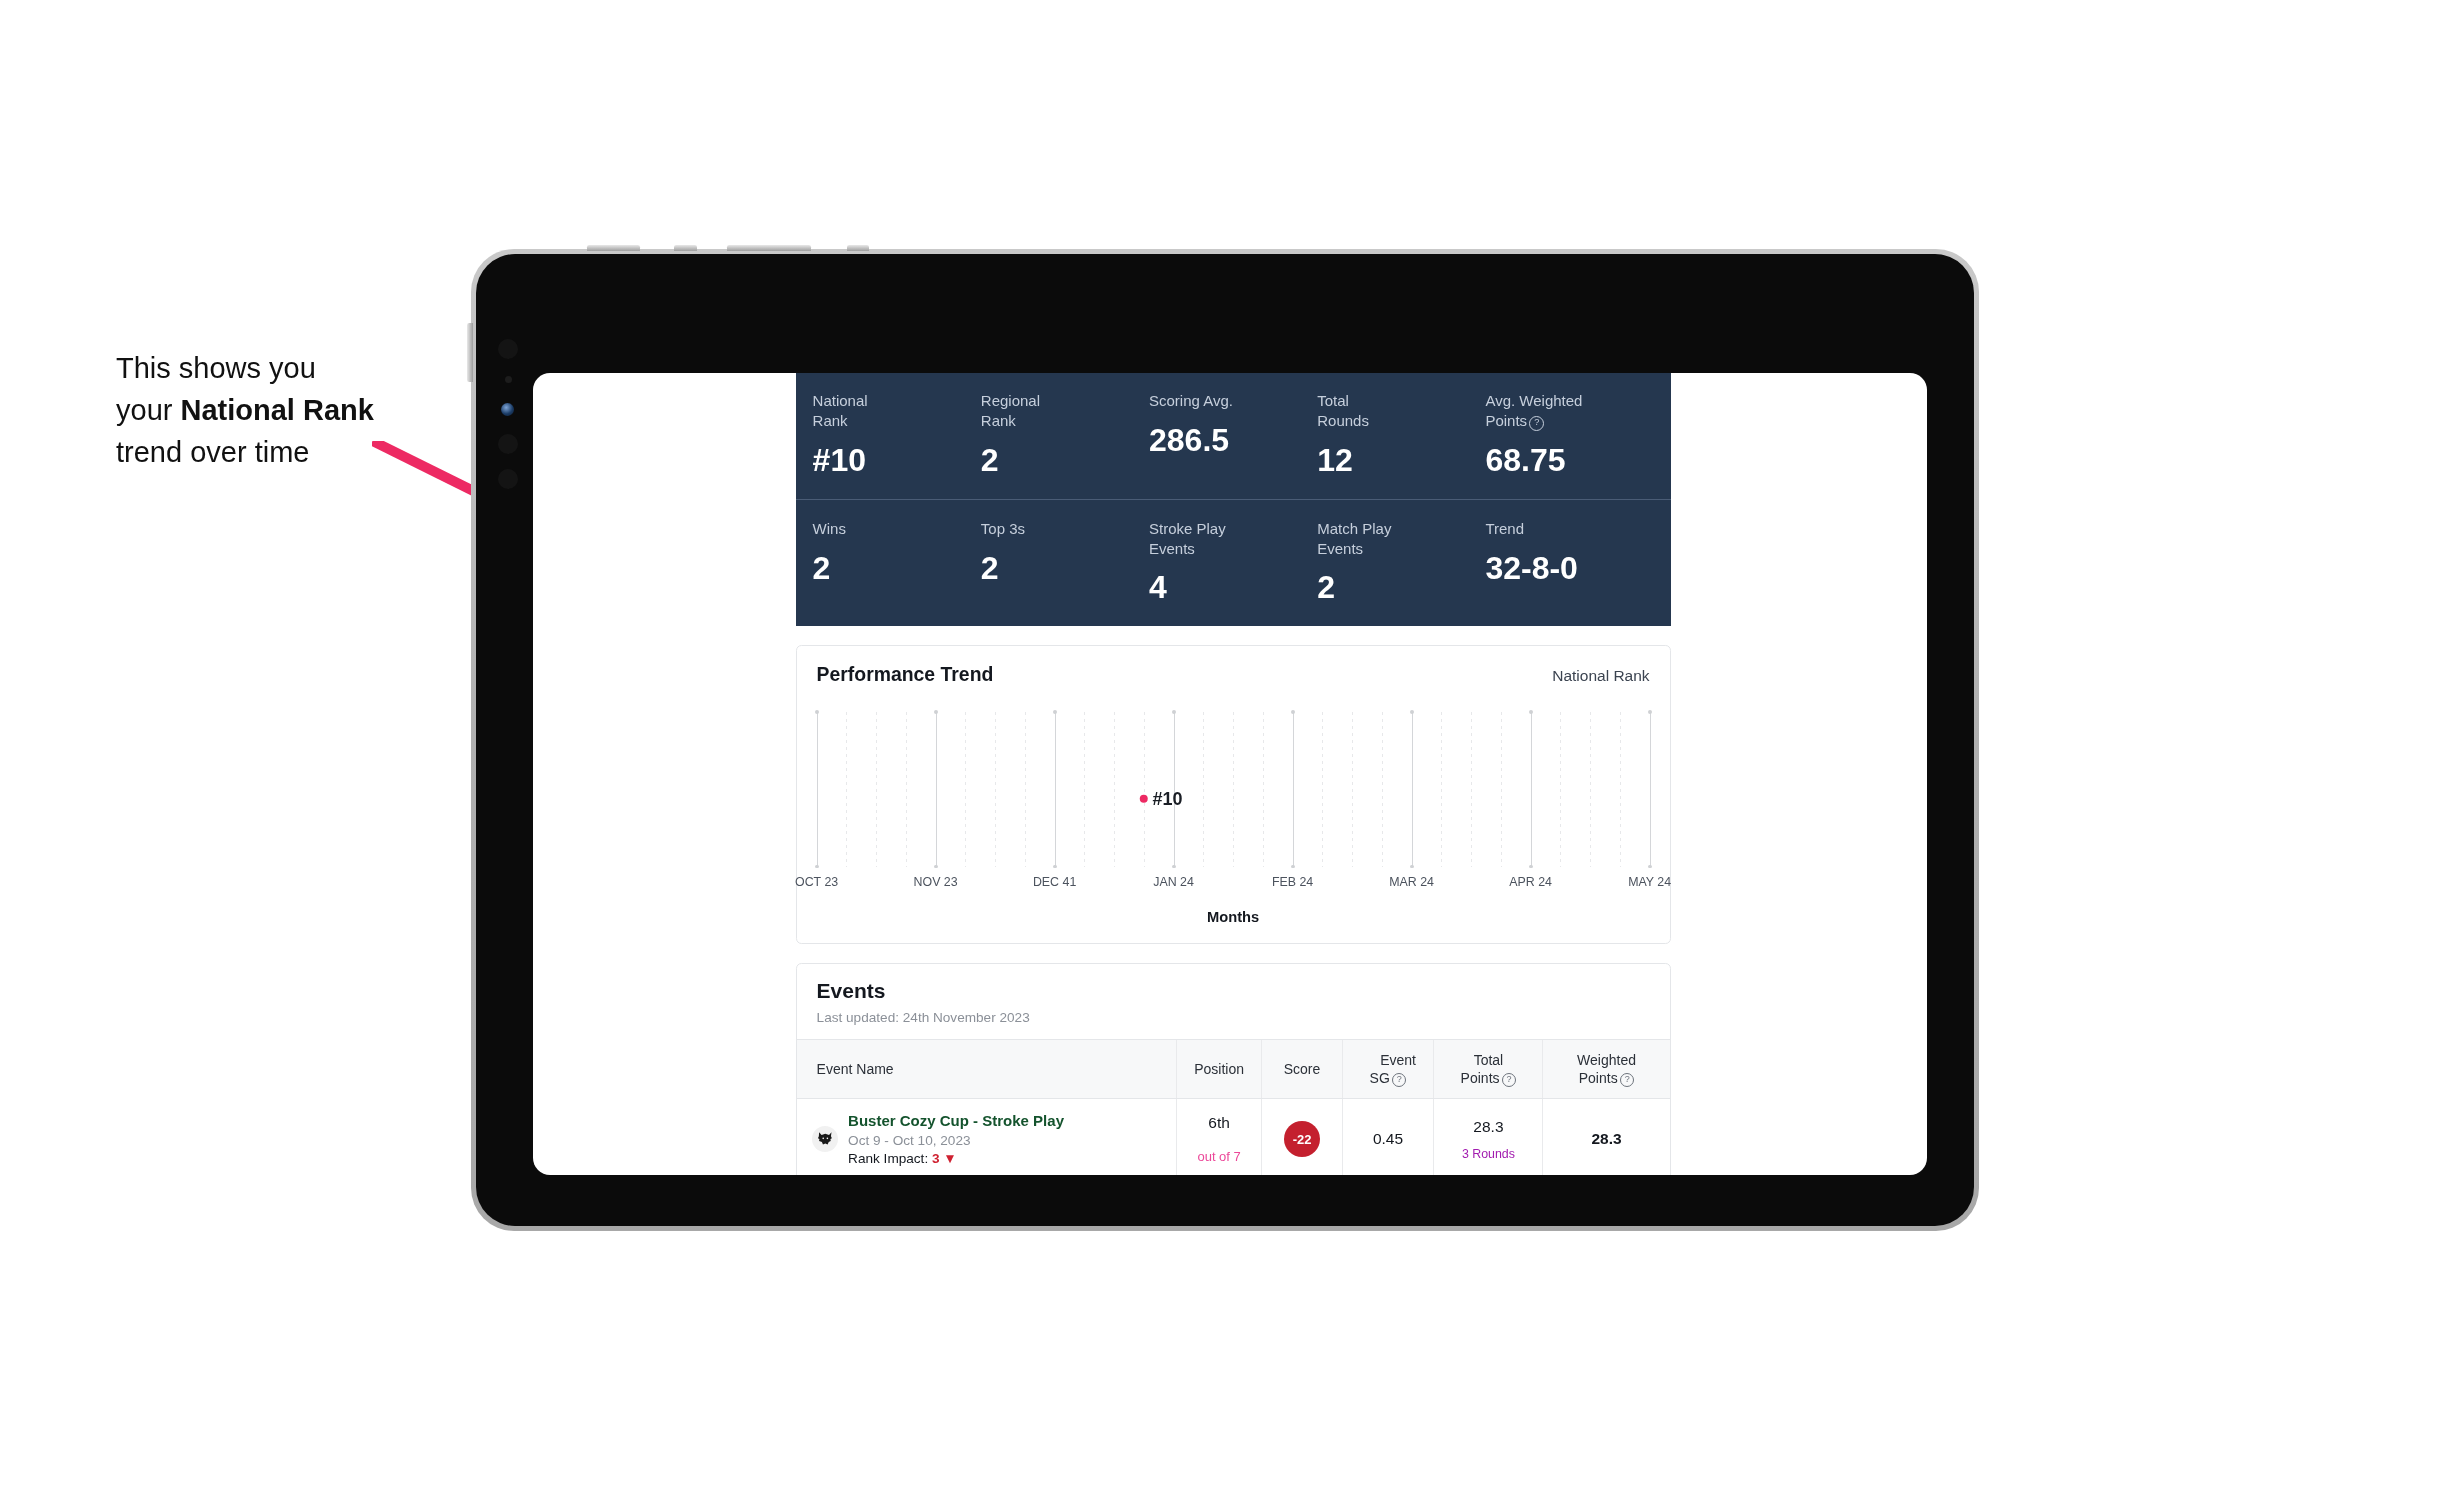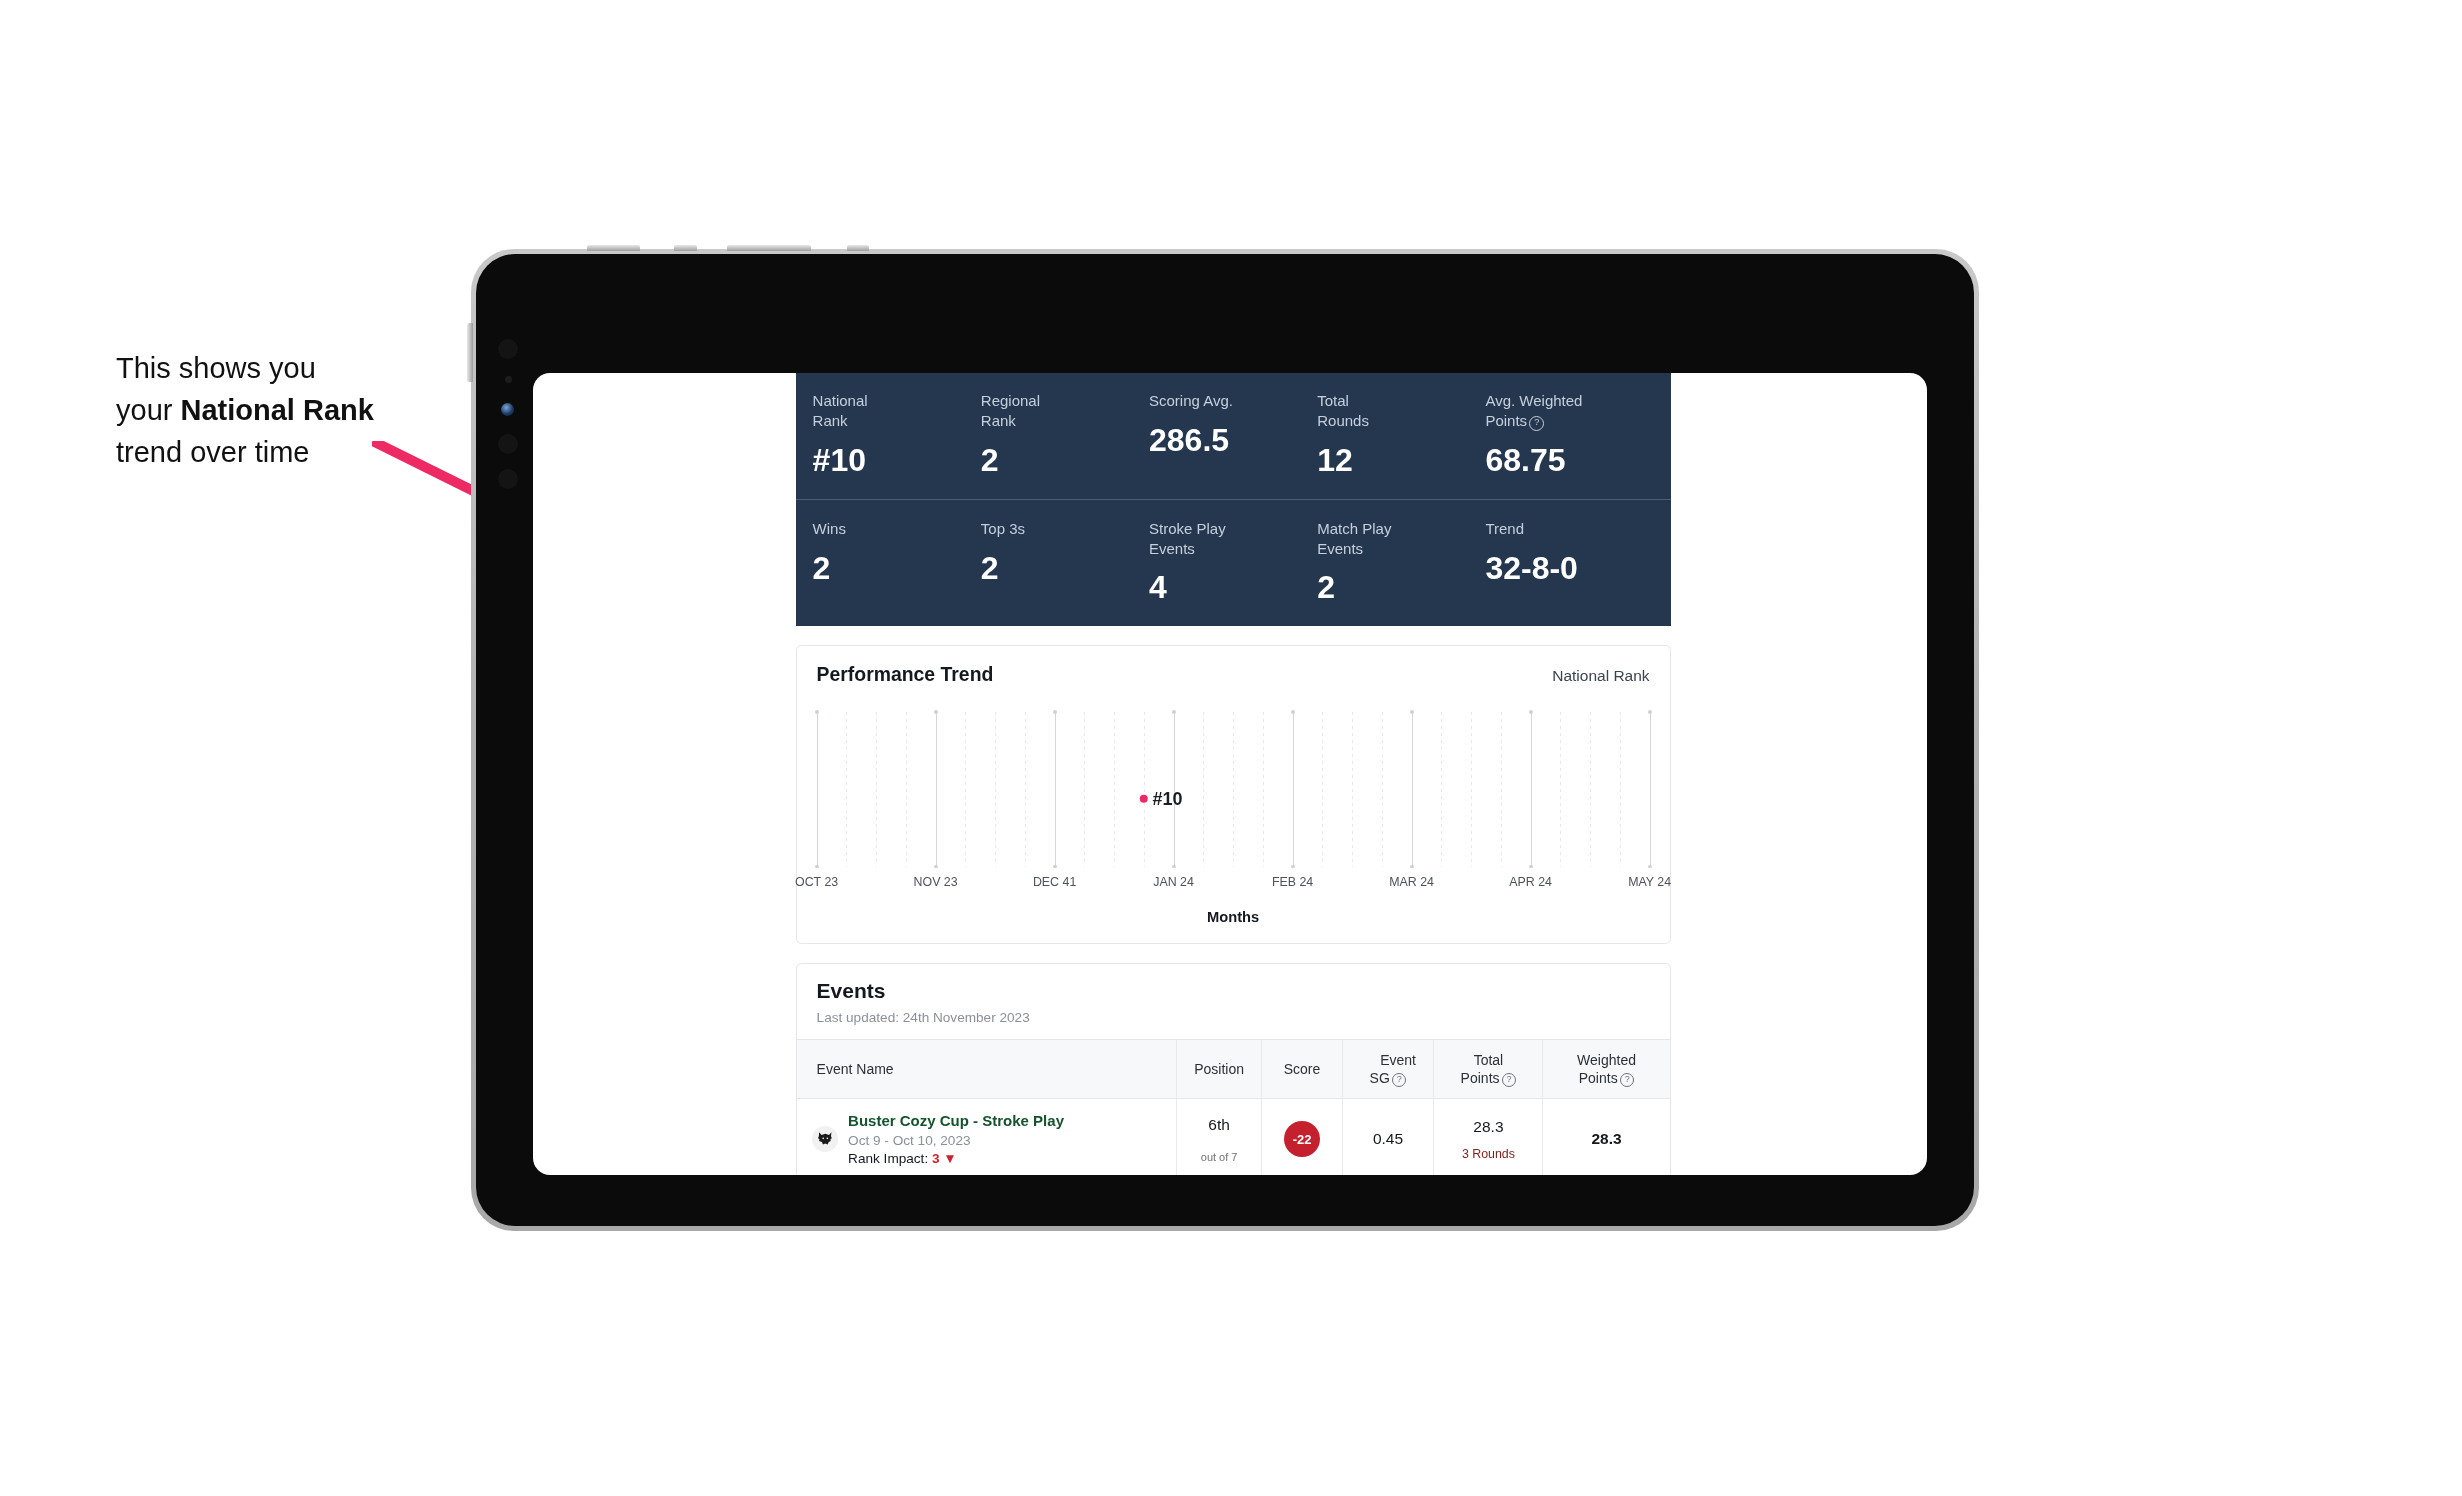--- a/index.html
+++ b/index.html
@@ -313,34 +313,34 @@
     color: #8b9098;
     margin-top: 3.9px;
   }
   .event-rank-impact {
     font-size: 13.6px;
     color: #14181f;
     margin-top: 3.9px;
   }
   .rank-impact-value { color: #cf2030; font-weight: bold; }
   .cell-position-main { font-size: 15.5px; color: #14181f; }
-  .cell-position-sub { font-size: 11px; color: #737373; margin-top: 17px; }
+  .cell-position-sub { font-size: 13px; color: #ec4899; margin-top: 17px; }
   #score-badge {
     display: inline-flex;
     align-items: center;
     justify-content: center;
     width: 36px; height: 36px;
     border-radius: 50%;
     background: #c4202e;
     color: #ffffff;
     font-size: 13px;
     font-weight: bold;
   }
   .cell-plain { font-size: 15.5px; color: #14181f; }
-  .cell-sub { font-size: 12.4px; color: #7f1d1d; margin-top: 11px; }
+  .cell-sub { font-size: 12.4px; color: #a21caf; margin-top: 11px; }
   .cell-bold { font-size: 15.5px; font-weight: bold; color: #14181f; }
 </style>
 </head>
 <body>
 
 <div id="annotation-text">
   <div>This shows you</div>
   <div><span>your </span><b>National Rank</b></div>
   <div>trend over time</div>
 </div>

